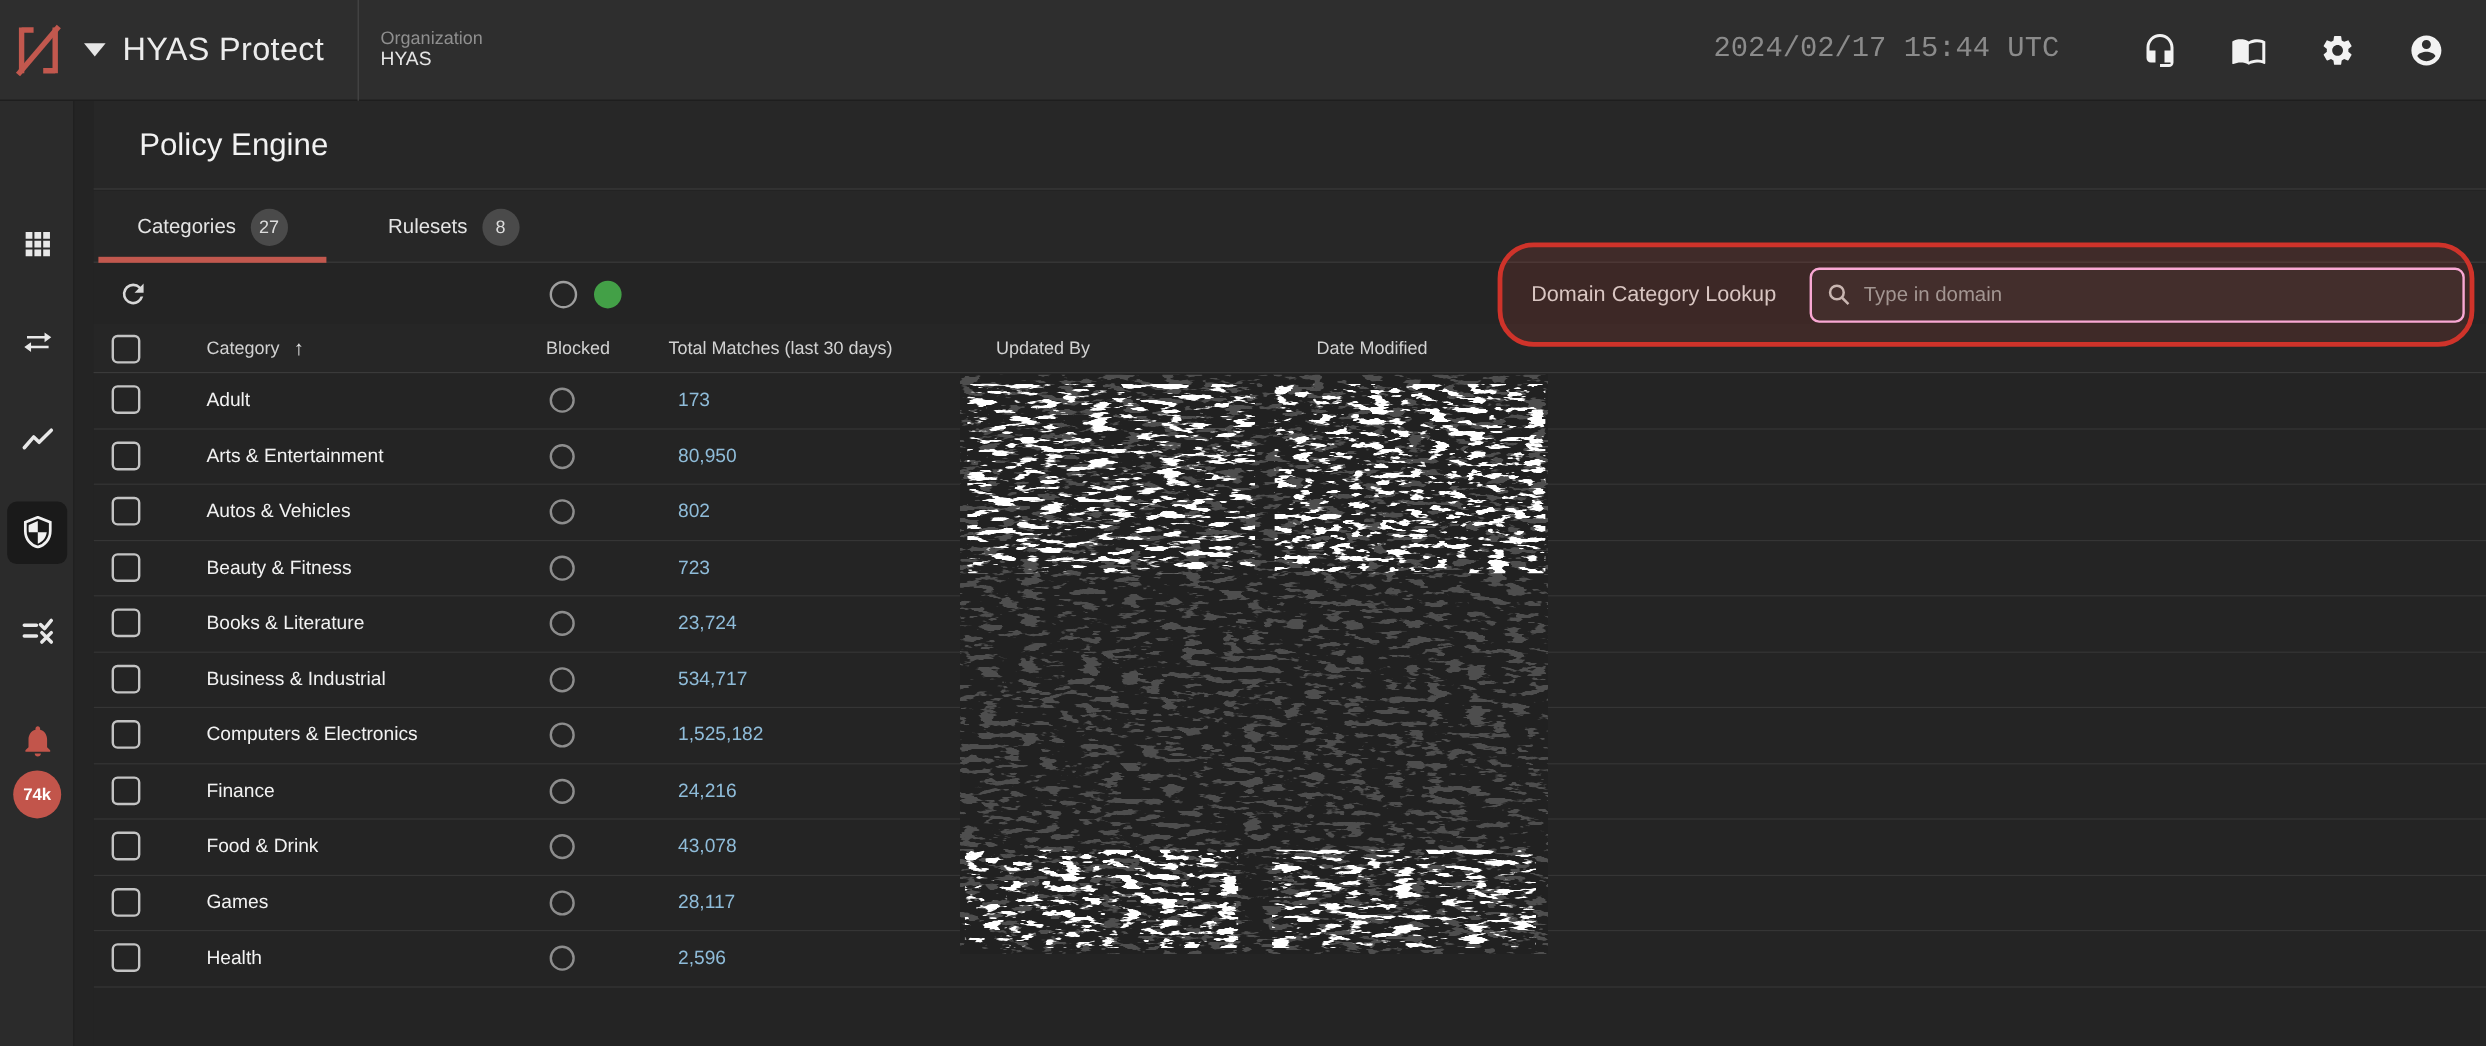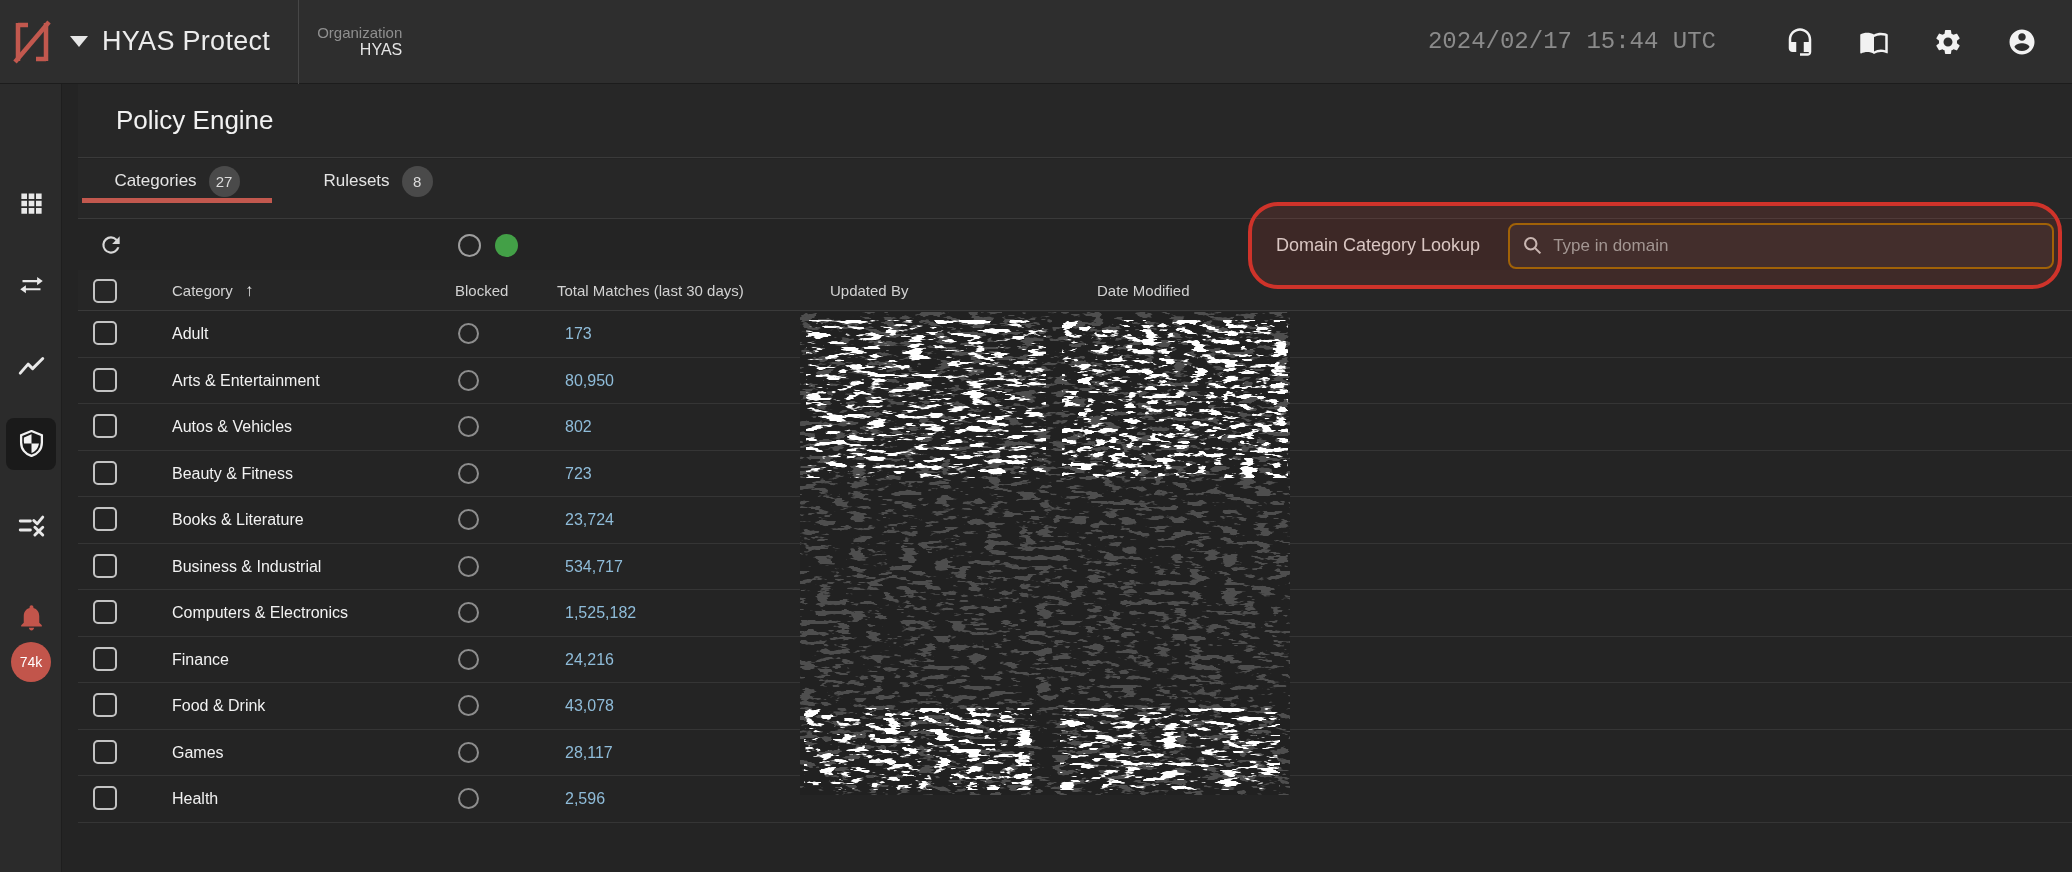--- a/index.html
+++ b/index.html
@@ -4,21 +4,21 @@
 <style>
   * { margin:0; padding:0; box-sizing:border-box; }
   html,body { width:2072px; height:872px; overflow:hidden; background:#242424;
               font-family:"Liberation Sans", sans-serif; }
   body { position:relative; color:#f0f0f0; }
   .nowrap { white-space:nowrap; }
 
   
   .topbar { position:absolute; left:0; top:0; width:2072px; height:84px;
             background:#2e2e2e; border-bottom:1px solid #1c1c1c;
-            display:flex; align-items:center; z-index:5;text-align:right; }
+            display:flex; align-items:center; z-index:5; }
   .logo-wrap { width:64px; display:flex; justify-content:center; }
   .caret { width:0; height:0; border-left:9px solid transparent; border-right:9px solid transparent;
            border-top:11px solid #e6e6e6; margin:0 14px 0 6px; cursor:pointer; }
   .product { font-size:27px; color:#ececec; letter-spacing:.3px; margin-right:28px; white-space:nowrap; }
   .vdiv { width:1px; height:84px; background:#474747; }
   .orgblock { margin-left:18px; line-height:1.15; }
   .orglabel { font-size:15px; color:#8f8f8f; }
   .orgname  { font-size:16px; color:#e5e5e5; }
   .topright { margin-left:auto; display:flex; align-items:center; padding-right:34px;font-family:Liberation Mono, monospace; }
   .datetime { font-size:24px; color:#8b8b8b; margin-right:26px; white-space:nowrap; }
@@ -29,30 +29,30 @@
   
   .sidebar { position:absolute; left:0; top:84px; width:62px; height:788px;
              background:#2b2b2b; border-right:1px solid #1e1e1e; z-index:4; }
   .sideicon { position:absolute; left:0; width:62px; display:flex; justify-content:center;
               cursor:pointer; }
   .sideicon svg { width:27px; height:27px; }
   .active-tile { position:absolute; left:6px; top:334px; width:50px; height:52px;
                  background:#1a1a1a; border-radius:8px; }
   .badge74 { position:absolute; left:11px; top:558px; width:40px; height:40px; border-radius:50%;
              background:#c2554b; display:flex; align-items:center; justify-content:center;
-             font-size:14px; font-weight:normal; color:#fff; }
+             font-size:14px; font-weight:bold; color:#fff; }
 
   
   .content { position:absolute; left:78px; top:84px; width:2010px; height:788px; background:#242424; }
   .pageband { position:absolute; left:0; top:0; width:2010px; height:74px; background:#272727;
               border-bottom:1px solid #3a3a3a; display:flex; align-items:center; }
   .pagetitle { font-size:26px; font-weight:500; color:#f2f2f2; padding-left:38px; }
   .tabsrow { position:absolute; left:0; top:75px; width:2010px; height:60px; background:#272727;
              border-bottom:1px solid #3a3a3a; display:flex; }
-  .tab { height:44px; display:flex; align-items:center; justify-content:center; gap:12px;
+  .tab { height:60px; display:flex; align-items:center; justify-content:center; gap:12px;
          cursor:pointer; position:relative; }
   .tab-1 { width:198px; }
   .tab-2 { width:204px; }
   .tab .tlabel { font-size:17px; color:#e4e4e4; }
   .tab .badge { min-width:31px; height:31px; border-radius:16px; background:#4a4a4a; color:#dcdcdc;
                 font-size:15px; display:flex; align-items:center; justify-content:center; padding:0 6px; }
   .tab.active::after { content:""; position:absolute; left:4px; right:4px; bottom:0; height:5px;
                        background:#c2584e; }
 
   
@@ -62,21 +62,21 @@
   .ring-big { position:absolute; top:14px; width:23px; height:23px; border-radius:50%;
               border:2px solid #9e9e9e; cursor:pointer; }
   .dot-green { position:absolute; top:14px; width:23px; height:23px; border-radius:50%;
                background:#43a047; cursor:pointer; }
 
   
   .lookup { position:absolute; left:1248px; top:202px; width:814px; height:87px; z-index:6;
             border:4px solid #cf332a; border-radius:30px; background:rgba(190,68,56,.17);
             display:flex; align-items:center; padding:0 4px 0 24px; }
   .lookup-label { font-size:18px; color:#d9c6c2; white-space:nowrap; }
-  .searchbox { flex:1; margin-left:28px; height:46px; border:2px solid #a16207; border-radius:8px;
+  .searchbox { flex:1; margin-left:28px; height:46px; border:2px solid #f9a8d4; border-radius:8px;
                display:flex; align-items:center; padding:0 12px; background:rgba(255,255,255,.03); }
   .searchbox svg { width:21px; height:21px; stroke:#c9b6b1; fill:none; stroke-width:2.4; flex:none; }
   .searchbox input { flex:1; border:none; outline:none; background:transparent; margin-left:10px;
                      font-size:17px; color:#e8dedc; font-family:"Liberation Sans",sans-serif; }
   .searchbox input::placeholder { color:#a39692; opacity:1; }
 
   
   .thead { position:absolute; left:0; top:186px; width:2010px; height:41px; background:#262626;
            border-bottom:1px solid #3a3a3a; }
   .hcell { position:absolute; top:0; height:41px; display:flex; align-items:center;

